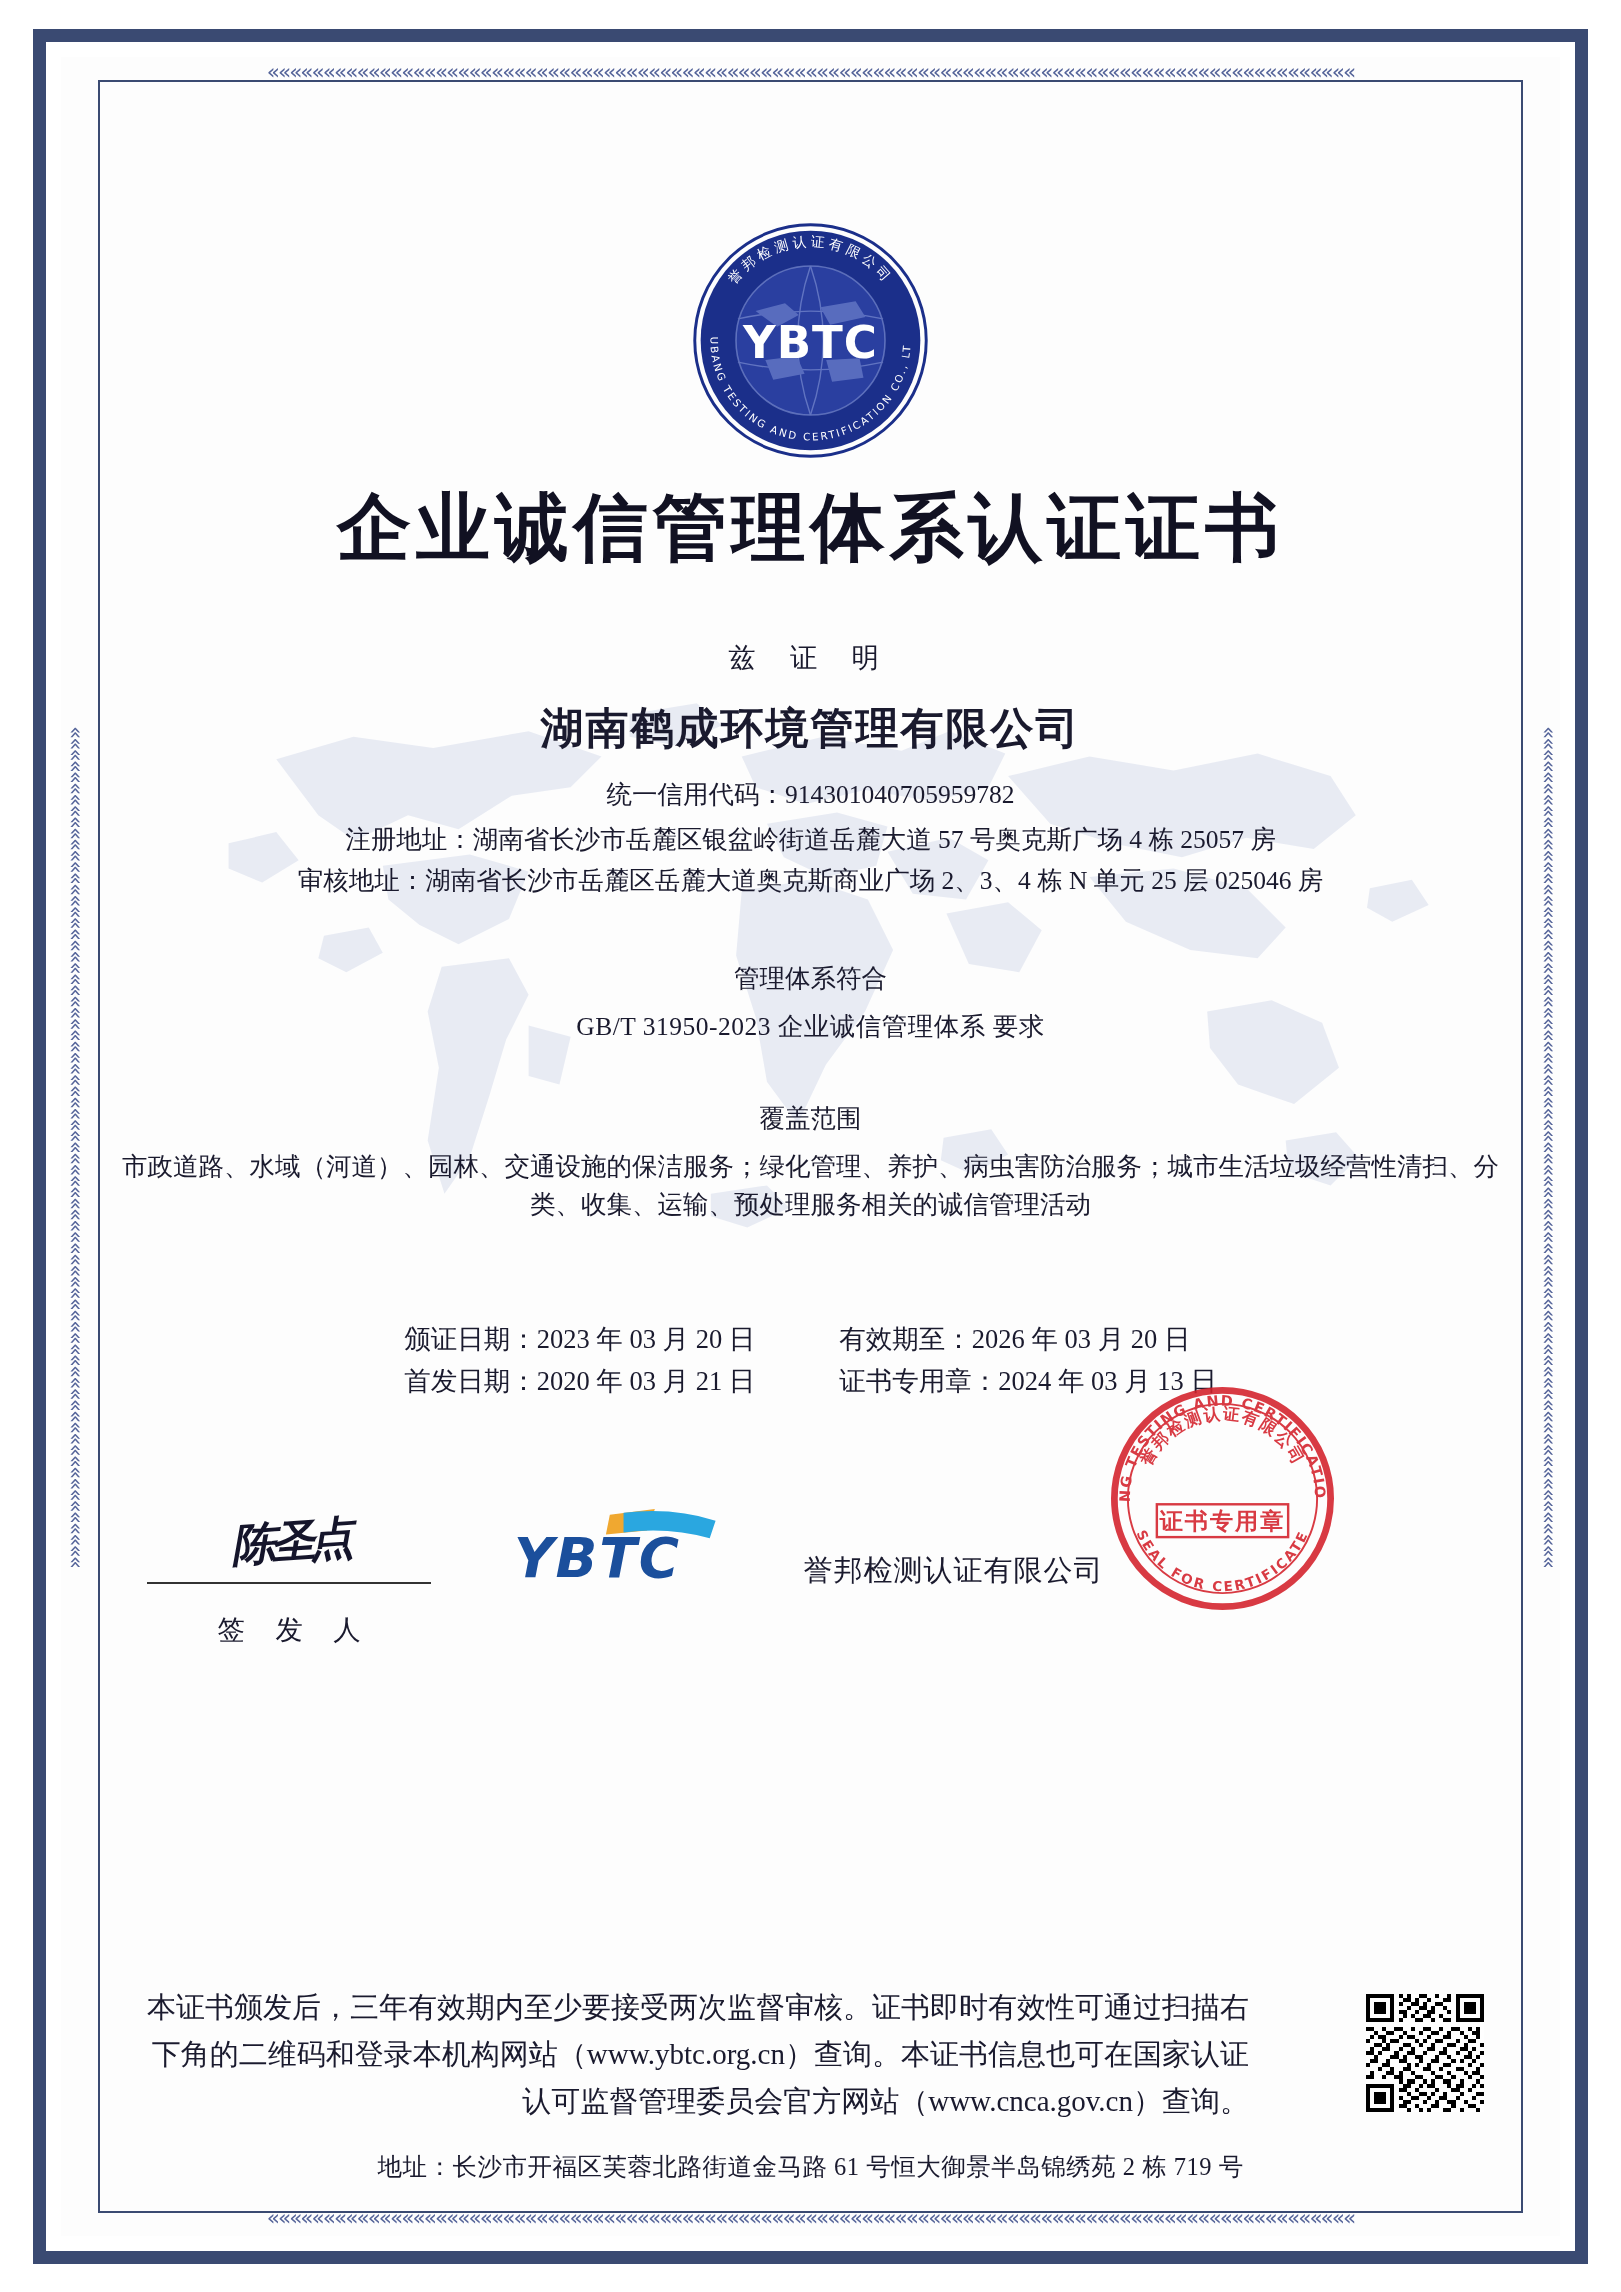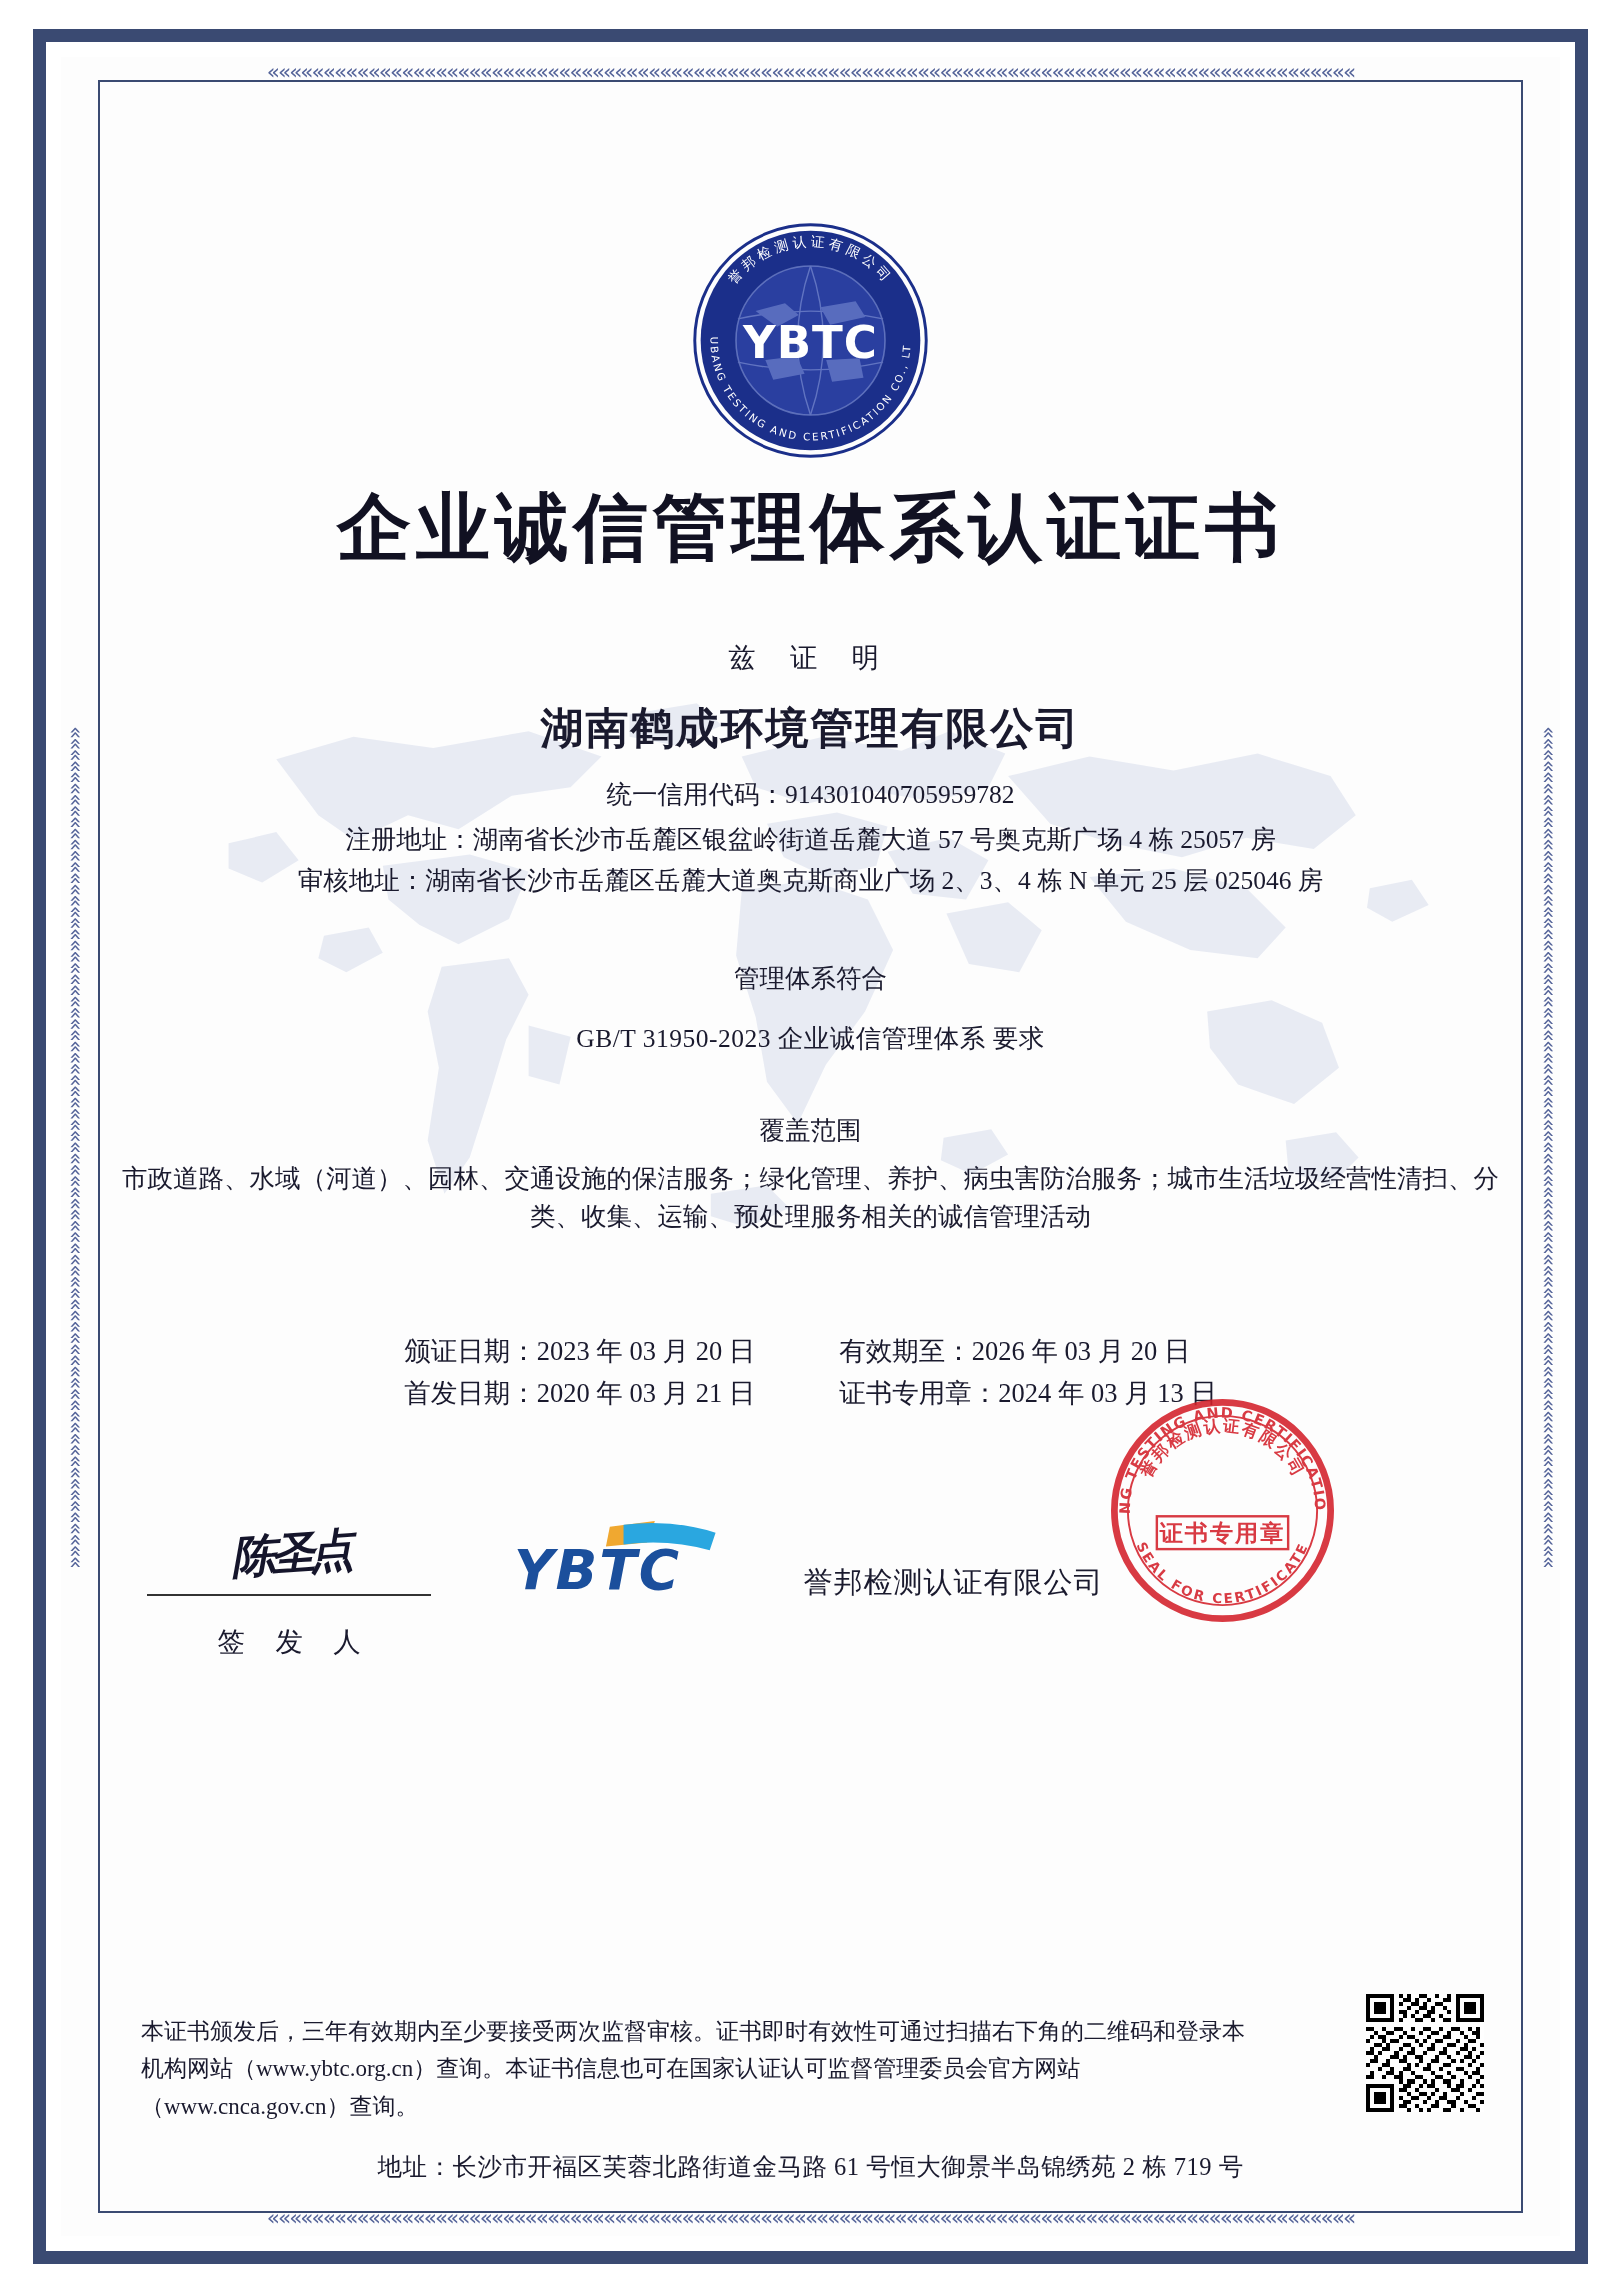--- a/index.html
+++ b/index.html
@@ -142,21 +142,21 @@
     margin-top: 9.8px;
     line-height: 1.45;
     padding: 0 39px;
   }
   .sys-head {
     font-size: 25.5px;
     margin-top: 61px;
   }
   .sys-std {
     font-size: 25.5px;
-    margin-top: 25px;
+    margin-top: 13px;
     letter-spacing: 0.5px;
   }
   .scope-head {
     font-size: 25.5px;
     margin-top: 57px;
   }
   .scope-body {
     font-size: 25.5px;
     margin-top: 11.8px;
     line-height: 1.5;
@@ -234,23 +234,23 @@
   }
 
   
   .footer {
     position: absolute;
     left: 0;
     right: 0;
     bottom: 19.6px;
   }
   .footer-note {
-    font-size: 23px;
+    font-size: 29px;
     line-height: 1.62;
-    text-align: left;
+    text-align: right;
     padding: 0 33px 0 33px;
     width: 1108px;
   }
   .qr {
     position: absolute;
     right: 29px;
     bottom: 71px;
     width: 118px;
     height: 118px;
   }

